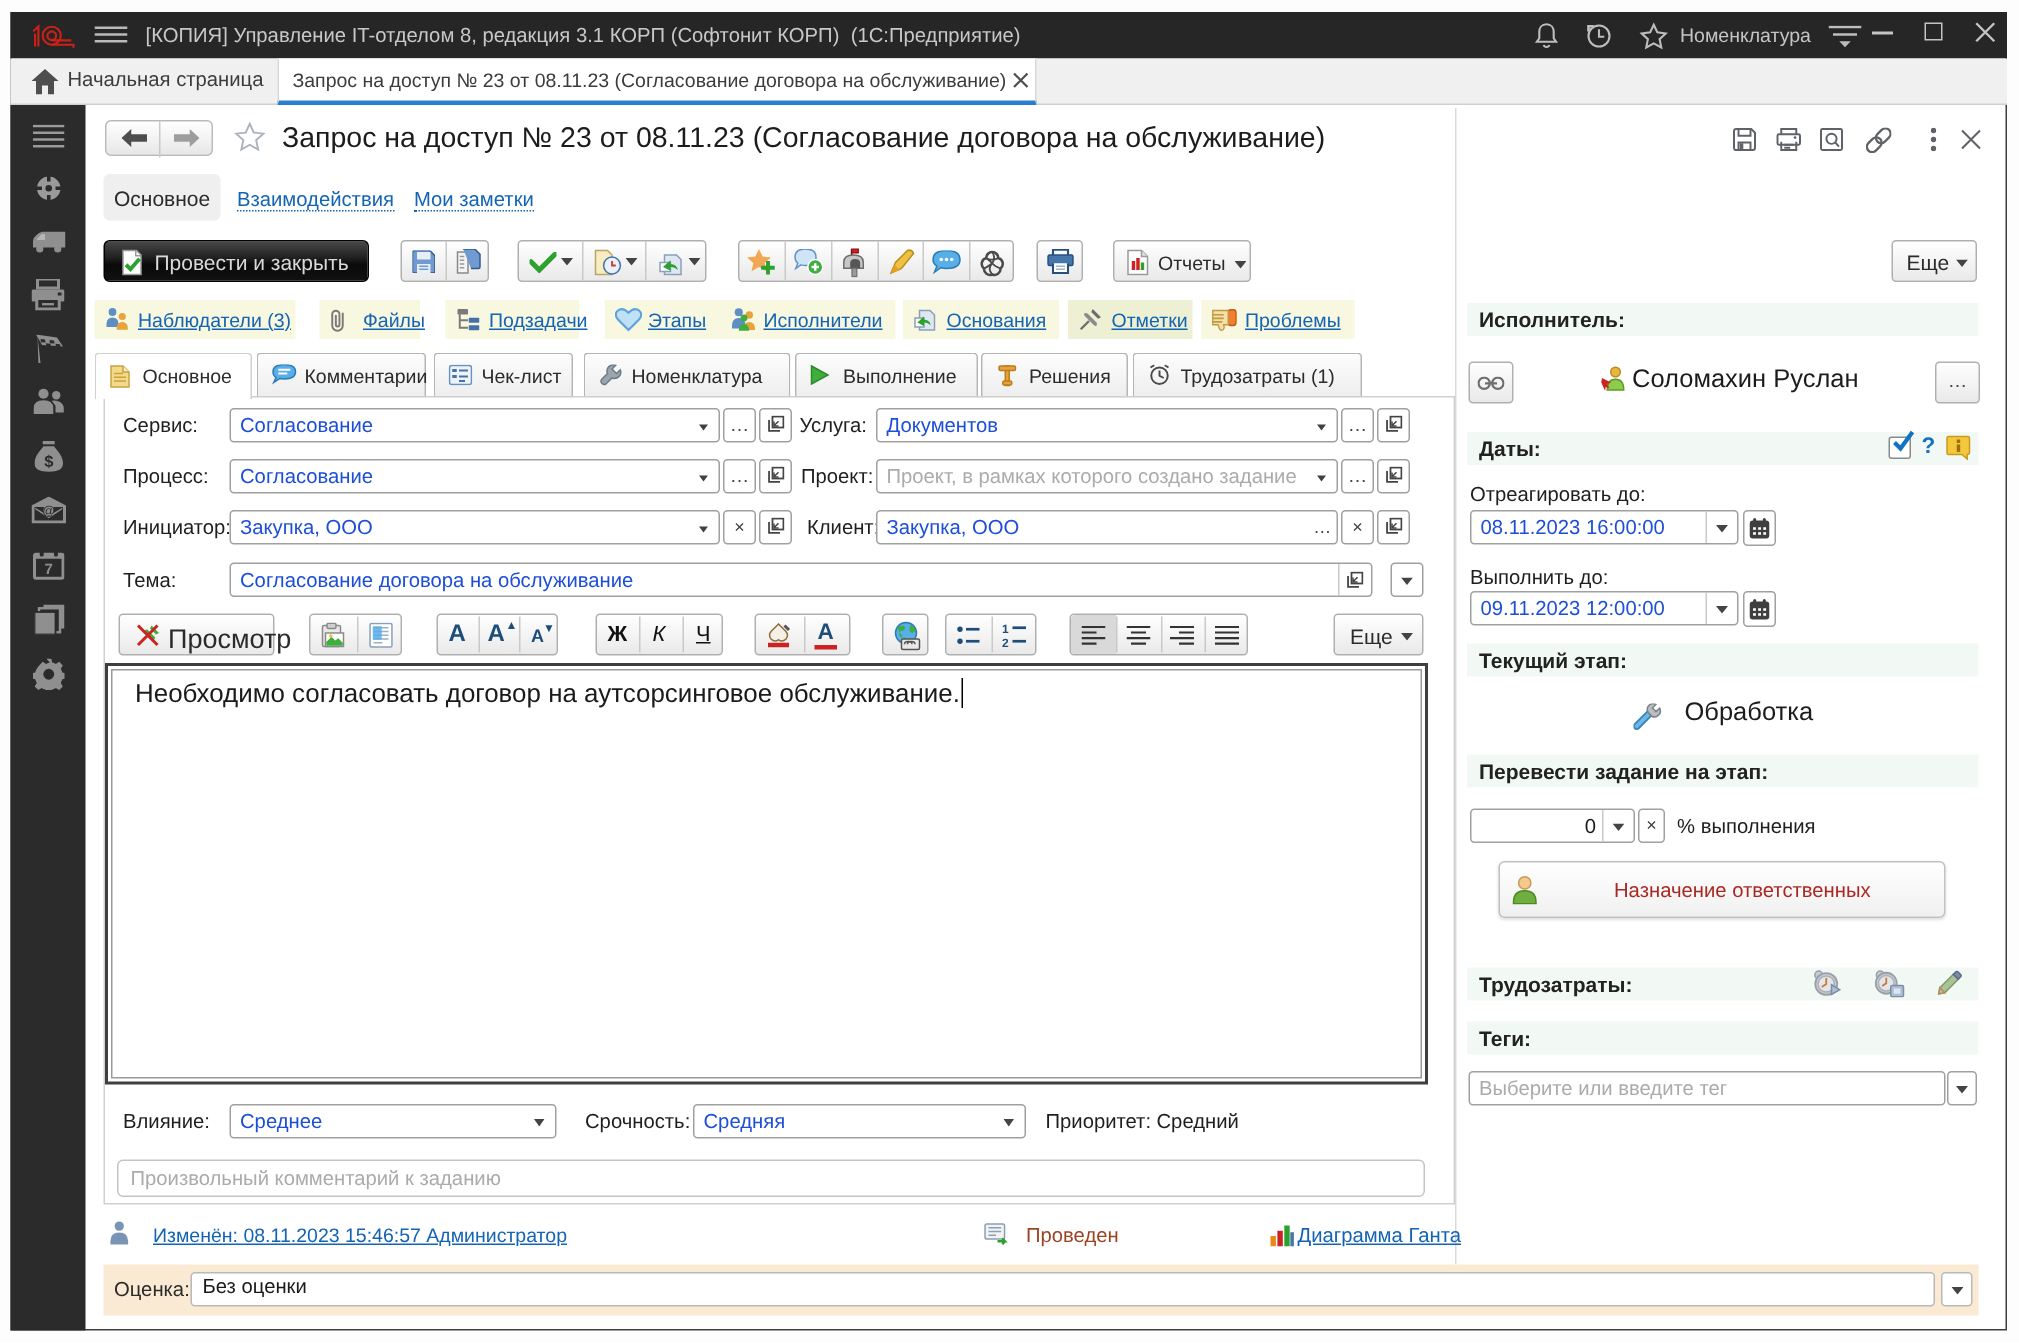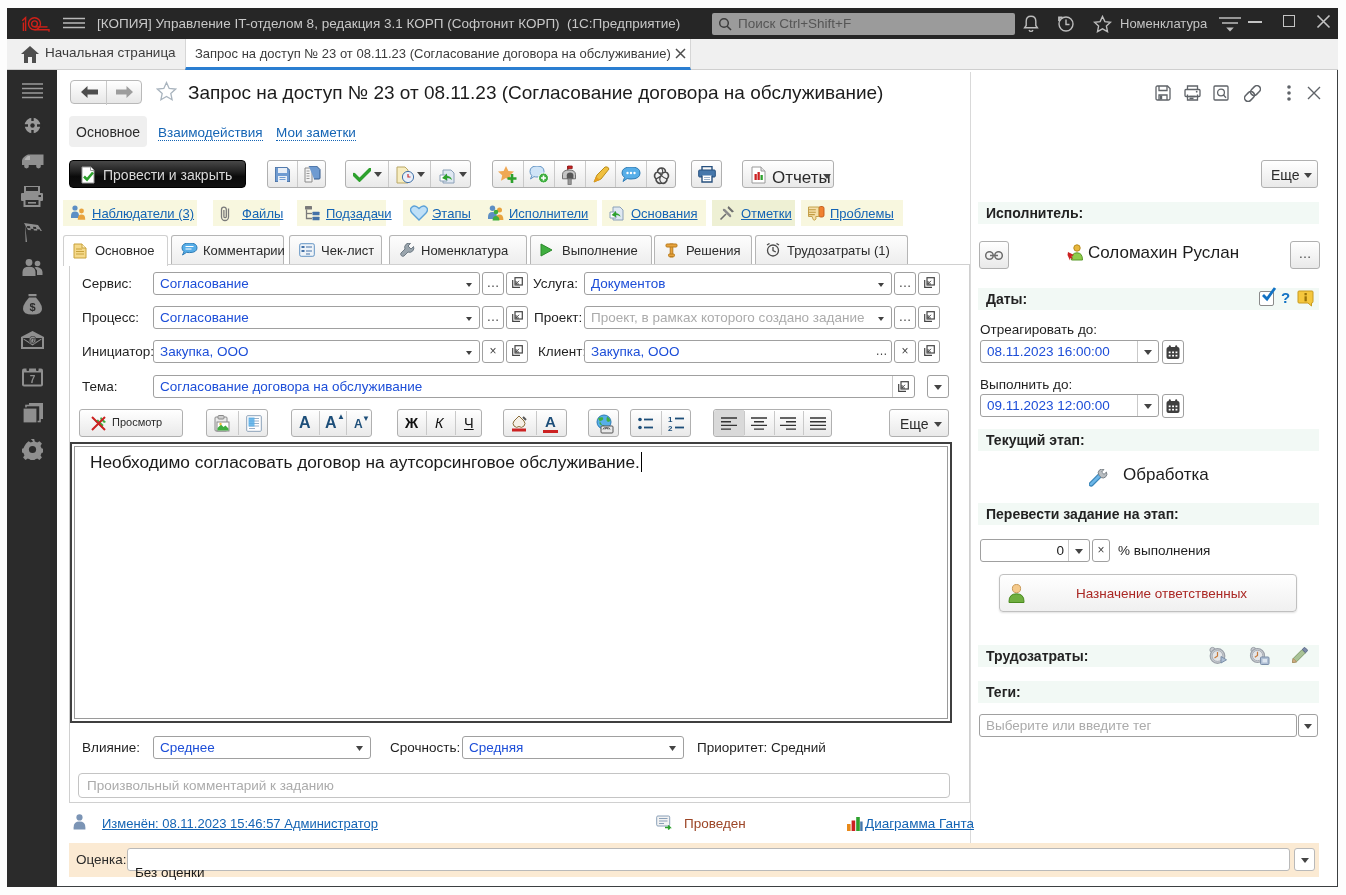--- a/index.html
+++ b/index.html
@@ -48,27 +48,20 @@
         <path d="M13.5 10.9 L26.5 10.9"></path>
         <path d="M13.5 13.8 L28 13.8 L28 15.8"></path>
       </g>
     </svg>
     <svg class="abs" style="left:56px;top:9px" width="22" height="14" viewBox="0 0 22 14">
       <g stroke="#b9b9b9" stroke-width="1.6">
             <path d="M0 1.5h22M0 6h22M0 10.5h22"></path>
           </g>
     </svg>
     <div class="abs ttext" style="left:90px;top:8px;font-size:13.5px">[КОПИЯ] Управление IT-отделом 8, редакция 3.1 КОРП (Софтонит КОРП)&nbsp; (1С:Предприятие)</div>
-    <div class="abs" style="left:705px;top:5px;width:303px;height:22px;background:#9b9b9b;border-radius:2px;">
-      <svg class="abs" style="left:6px;top:4px" width="14" height="14" viewBox="0 0 14 14">
-            <circle cx="6" cy="6" r="4.3" fill="none" stroke="#3c3c3c" stroke-width="1.5"></circle>
-            <path d="M9.2 9.2 L13 13" stroke="#3c3c3c" stroke-width="1.6"></path>
-          </svg>
-      <div class="abs" style="left:26px;top:3px;font-size:13.5px;color:#555">Поиск Ctrl+Shift+F</div>
-    </div>
     <svg class="abs" style="left:1015px;top:6px" width="18" height="19" viewBox="0 0 18 19">
           <g fill="none" stroke="#bdbdbd" stroke-width="1.4">
             <path d="M9 2.2 C5.8 2.2 4.2 4.6 4.2 7.2 L4.2 11.5 L2.6 13.8 L15.4 13.8 L13.8 11.5 L13.8 7.2 C13.8 4.6 12.2 2.2 9 2.2 Z"></path>
             <path d="M7.1 16 a2 2 0 0 0 3.8 0"></path>
           </g>
         </svg>
     <svg class="abs" style="left:1050px;top:7px" width="18" height="18" viewBox="0 0 18 18">
           <g fill="none" stroke="#bdbdbd" stroke-width="1.4">
             <circle cx="9" cy="9" r="7"></circle>
             <path d="M9 4.5 L9 9.5 L12.5 9.5"></path>
@@ -348,21 +341,21 @@
           </svg>
    </div>
    <div class="abs btn" style="left:734px;top:151px;width:92px;height:28px;">
      <svg class="abs" style="left:8px;top:5px" width="15" height="18" viewBox="0 0 15 18">
             <path d="M1 1 L10 1 L14 5 L14 17 L1 17 Z" fill="#fff" stroke="#9a9a9a"></path>
             <path d="M10 1 L10 5 L14 5" fill="#e3e3e3" stroke="#9a9a9a"></path>
             <rect x="3.5" y="8" width="2.3" height="6" fill="#cc2222"></rect>
             <rect x="6.5" y="6" width="2.3" height="8" fill="#cc2222"></rect>
             <rect x="9.5" y="9" width="2.3" height="5" fill="#2da12d"></rect>
           </svg>
-     <div class="abs" style="left:29px;top:7px;font-size:17px;color:#2b2b2b">Отчеты</div>
+     <div class="abs" style="left:29px;top:7px;font-size:13px;color:#2b2b2b">Отчеты</div>
      <svg class="abs" style="left:80px;top:13px" width="8" height="5" viewBox="0 0 8 5">
             <path d="M0 0 h8 l-4 5z" fill="#444"></path>
           </svg>
    </div>
    <div class="abs btn" style="left:1253px;top:151px;width:57px;height:28px;">
      <div class="abs" style="left:9px;top:6px;font-size:14px;color:#2b2b2b">Еще</div>
      <svg class="abs" style="left:42px;top:12px" width="8" height="5" viewBox="0 0 8 5">
             <path d="M0 0 h8 l-4 5z" fill="#444"></path>
           </svg>
    </div>
@@ -618,21 +611,21 @@
         </div>
 
    <div class="abs btn" style="left:71px;top:400px;width:104px;height:28px;">
      <svg class="abs" style="left:11px;top:6px" width="16" height="16" viewBox="0 0 16 16">
             <g>
               <path d="M10 1 L15 6 L13 7 L9 3 Z" fill="#3fae3f"></path>
               <path d="M7 3.5 L12.5 9 L11 12 L4 5 Z" fill="#3fae3f"></path>
               <path d="M1 1 L14 14 M14 1 L1 14" stroke="#c22" stroke-width="2"></path>
             </g>
           </svg>
-     <div class="abs" style="left:32px;top:6px;font-size:11px;color:#2b2b2b">Просмотр</div>
+     <div class="abs" style="left:32px;top:6px;font-size:18px;color:#2b2b2b">Просмотр</div>
    </div>
    <div class="abs btn" style="left:198px;top:400px;width:62px;height:28px;">
      <div class="abs" style="left:31px;top:1px;width:1px;height:24px;background:#c9c9c9"></div>
      <svg class="abs" style="left:7px;top:5px" width="16" height="17" viewBox="0 0 16 17">
             <rect x="1" y="2" width="12" height="14" rx="1" fill="#e9e9e9" stroke="#8a8a8a"></rect>
             <rect x="4" y="0.5" width="6" height="3.5" rx="1" fill="#cfcfcf" stroke="#8a8a8a"></rect>
             <rect x="3" y="7" width="12" height="9" fill="#fff" stroke="#8a8a8a"></rect>
             <path d="M3.5 13 L7 9.5 L9.5 12 L11.5 10.5 L14.5 13.5 L14.5 15.5 L3.5 15.5 Z" fill="#3fae3f"></path>
             <circle cx="6.5" cy="9" r="1.2" fill="#f0c040"></circle>
           </svg>
@@ -774,21 +767,21 @@
             <rect x="5.6" y="5.5" width="3.6" height="10.5" fill="#cc2222"></rect>
             <rect x="10.2" y="2" width="3.6" height="14" fill="#2da12d"></rect>
             <rect x="14.2" y="6.5" width="2.4" height="9.5" fill="#4577ab"></rect>
           </g>
         </svg>
    <div class="abs link" style="left:857px;top:807px;font-size:13.5px;">Диаграмма Ганта</div>
 
    <div class="abs" style="left:61px;top:834px;width:1250px;height:34px;background:#fbead3;">
      <div class="abs" style="left:7px;top:9px;font-size:13.5px;color:#2b2b2b">Оценка:</div>
      <div class="abs" style="left:58px;top:5px;width:1163px;height:23px;background:#fff;border:1px solid #b9b9b9;border-radius:3px;">
-       <div class="abs" style="left:7px;top:16px;font-size:13.5px;color:#1a1a1a">Без оценки</div>
+       <div class="abs" style="left:7px;top:1px;font-size:13.5px;color:#1a1a1a">Без оценки</div>
      </div>
      <div class="abs" style="left:1225px;top:5px;width:21px;height:23px;background:#fff;border:1px solid #b9b9b9;border-radius:3px;">
             <svg style="margin:9px auto 0;display:block" width="8" height="5" viewBox="0 0 8 5">
               <path d="M0 0 h8 l-4 5z" fill="#444"></path>
             </svg>
           </div>
    </div>
 
    <div class="hdr abs" style="left:970px;top:193px;width:341px;height:22px;">
           <span style="position:absolute;left:8px;top:3px">Исполнитель:</span>

